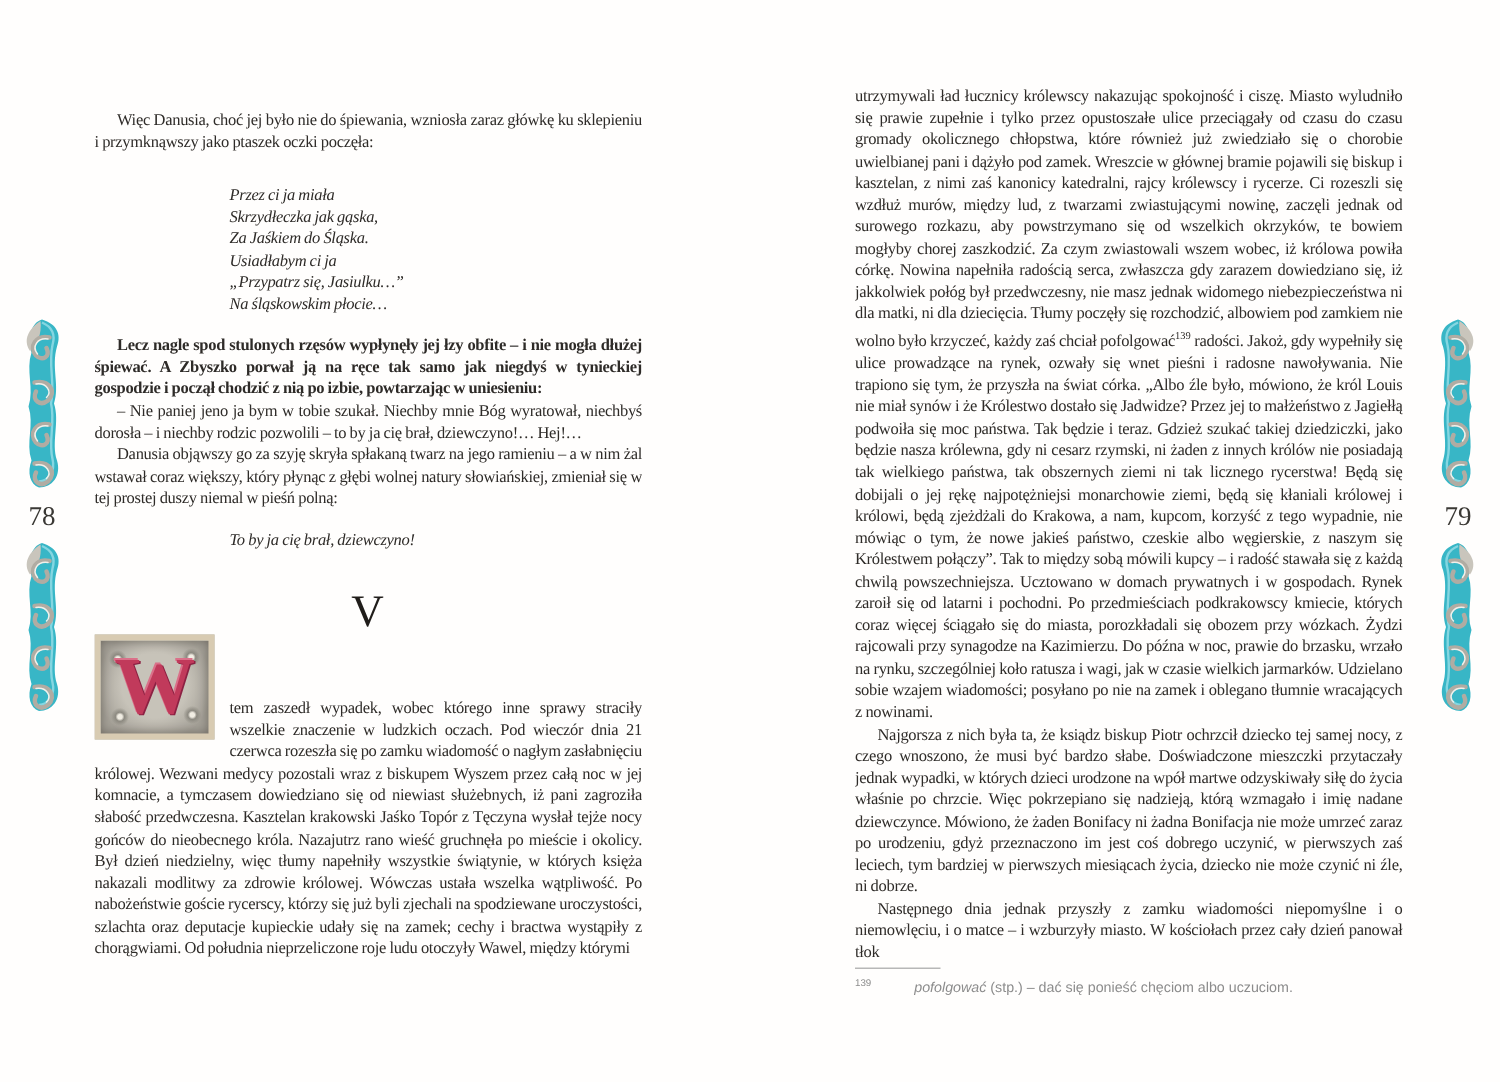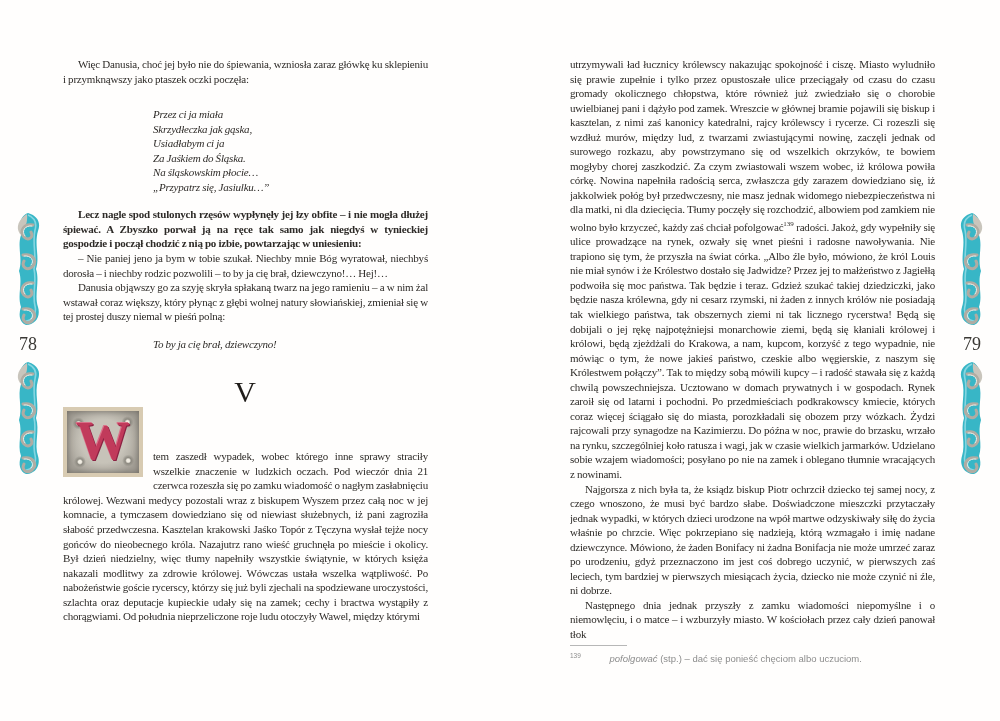--- a/index.html
+++ b/index.html
@@ -9,21 +9,21 @@
   }
   
   .col {
     position:absolute; top:0; width:365px; color:#2e2b28;
     font-size:11px; line-height:14.55px; text-align:justify;
     letter-spacing:-0.2px; word-spacing:-0.3px;
   }
   .col-left  { left:63px; }
   .col-right { left:570px; }
   .flow { box-sizing:border-box; padding-top:57px; overflow:hidden; }
-  .flow-left  { height:700px; }
+  .flow-left  { height:700px;margin-top:16px; }
   .flow-right { height:643px; }
   p { margin:0; }
   .indent { text-indent:15px; }
   .mt { margin-top:13px;font-weight:bold; }
   .verse { font-style:italic; text-align:left; margin:13px 0 0 90px; }
   .verse-1 { margin-top:21px; }
   .verse div { line-height:14.55px; }
   .chapter-heading {
     margin-top:24px; font-size:30px; line-height:34px; text-align:center;
     letter-spacing:1px; color:#201d1a; text-indent:0;
@@ -110,24 +110,24 @@
         <use href="#orn-seg"></use>
       </svg>
   </div>
 
   <div class="col col-left">
     <div class="flow flow-left">
       <p class="indent">Więc Danusia, choć jej było nie do śpiewania, wzniosła zaraz główkę ku sklepieniu i przymknąwszy jako ptaszek oczki poczęła:</p>
       <div class="verse verse-1">
         <div>Przez ci ja miała</div>
         <div>Skrzydłeczka jak gąska,</div>
+        <div>Za Jaśkiem do Śląska.</div>
         <div>Usiadłabym ci ja</div>
-        <div>Za Jaśkiem do Śląska.</div>
+        <div>„Przypatrz się, Jasiulku…”</div>
         <div>Na śląskowskim płocie…</div>
-        <div>„Przypatrz się, Jasiulku…”</div>
       </div>
       <p class="indent mt">Lecz nagle spod stulonych rzęsów wypłynęły jej łzy obfite – i nie mogła dłużej śpiewać. A Zbyszko porwał ją na ręce tak samo jak niegdyś w tynieckiej gospodzie i począł chodzić z nią po izbie, powtarzając w uniesieniu:</p>
       <p class="indent">– Nie paniej jeno ja bym w tobie szukał. Niechby mnie Bóg wyratował, niechbyś dorosła – i niechby rodzic pozwolili – to by ja cię brał, dziewczyno!… Hej!…</p>
       <p class="indent">Danusia objąwszy go za szyję skryła spłakaną twarz na jego ramieniu – a w nim żal wstawał coraz większy, który płynąc z głębi wolnej natury słowiańskiej, zmieniał się w tej prostej duszy niemal w pieśń polną:</p>
       <div class="verse">
         <div>To by ja cię brał, dziewczyno!</div>
       </div>
       <div class="chapter-heading">V</div>
       <p class="para-dropcap">
         <span class="dropcap-tile">

